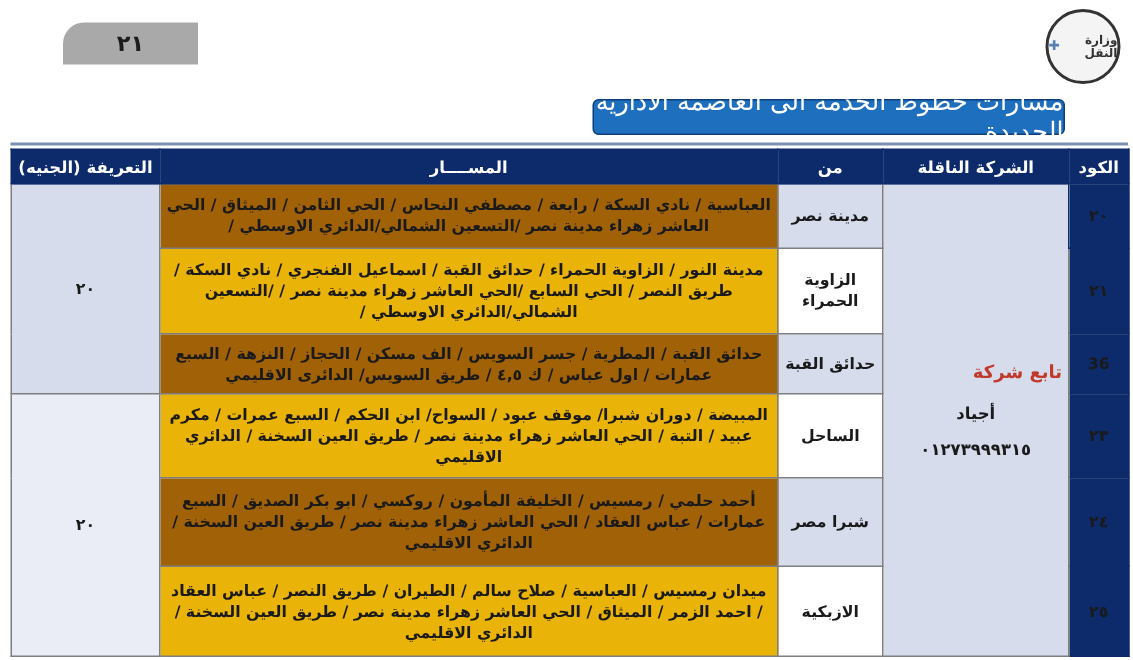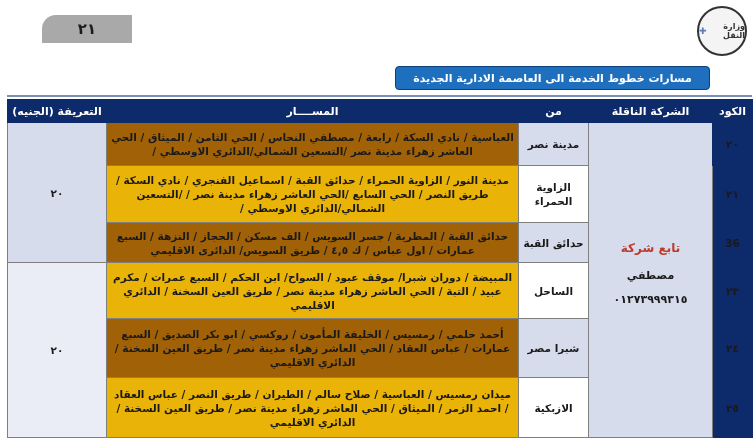--- a/index.html
+++ b/index.html
@@ -24,21 +24,21 @@
   .logo {
     position:absolute; left:697px; top:6px; width:46px; height:46px;
     border:2px solid #333; border-radius:50%; background:#f4f4f4;
     display:flex; flex-direction:row; align-items:center; justify-content:center;
     font-size:8px; color:#333; direction:rtl; font-weight:bold;
   }
   .logo-mark { font-size:9px; color:#5a7fb5; }
   .section-title {
     position:absolute; left:395px; top:66px; width:313px; height:22px;
     background:#1f6fbf; border-radius:4px; border:1px solid #0d3f7a;
-    color:#ffffff; font-weight:bold; font-size:11px; direction:rtl;
+    color:#ffffff; font-weight:normal; font-size:17px; direction:rtl;
     display:flex; align-items:center; justify-content:center;
   }
   .rule { position:absolute; left:7px; top:95px; width:745px; height:2px; background:#7b8fb3; }
 
   table.routes {
     position:absolute; left:7px; top:99px; width:745px;
     border-collapse:collapse; direction:rtl; table-layout:fixed;
   }
   table.routes th {
     background:#0d2a6b; color:#ffffff; font-weight:bold; font-size:11px;
@@ -88,22 +88,22 @@
       <th>الشركة الناقلة</th>
       <th>من</th>
       <th>المســــار</th>
       <th>التعريفة (الجنيه)</th>
     </tr>
   </thead>
   <tbody>
     <tr style="height:43px">
       <td class="code">٢٠</td>
       <td class="company" rowspan="6" style="vertical-align:top;">
-        <span class="co-note" style="margin-top:118px;">تابع شركة</span>
-        <span class="co-name">مصطفي</span>
+        <span class="co-note" style="margin-top:118px;text-align:right;">تابع شركة</span>
+        <span class="co-name">أجياد</span>
         <span class="co-phone">٠١٢٧٣٩٩٩٣١٥</span>
       </td>
       <td class="from-light">مدينة نصر</td>
       <td class="route-light">العباسية / نادي السكة / رابعة / مصطفي النحاس / الحي الثامن / الميثاق / الحي العاشر زهراء مدينة نصر /التسعين الشمالي/الدائري الاوسطي /</td>
       <td class="fare-a" rowspan="3">٢٠</td>
     </tr>
     <tr style="height:57px">
       <td class="code">٢١</td>
       <td class="from-white">الزاوية الحمراء</td>
       <td class="route-white">مدينة النور / الزاوية الحمراء / حدائق القبة / اسماعيل الفنجري / نادي السكة / طريق النصر / الحي السابع /الحي العاشر زهراء مدينة نصر / /التسعين الشمالي/الدائري الاوسطي /</td>

